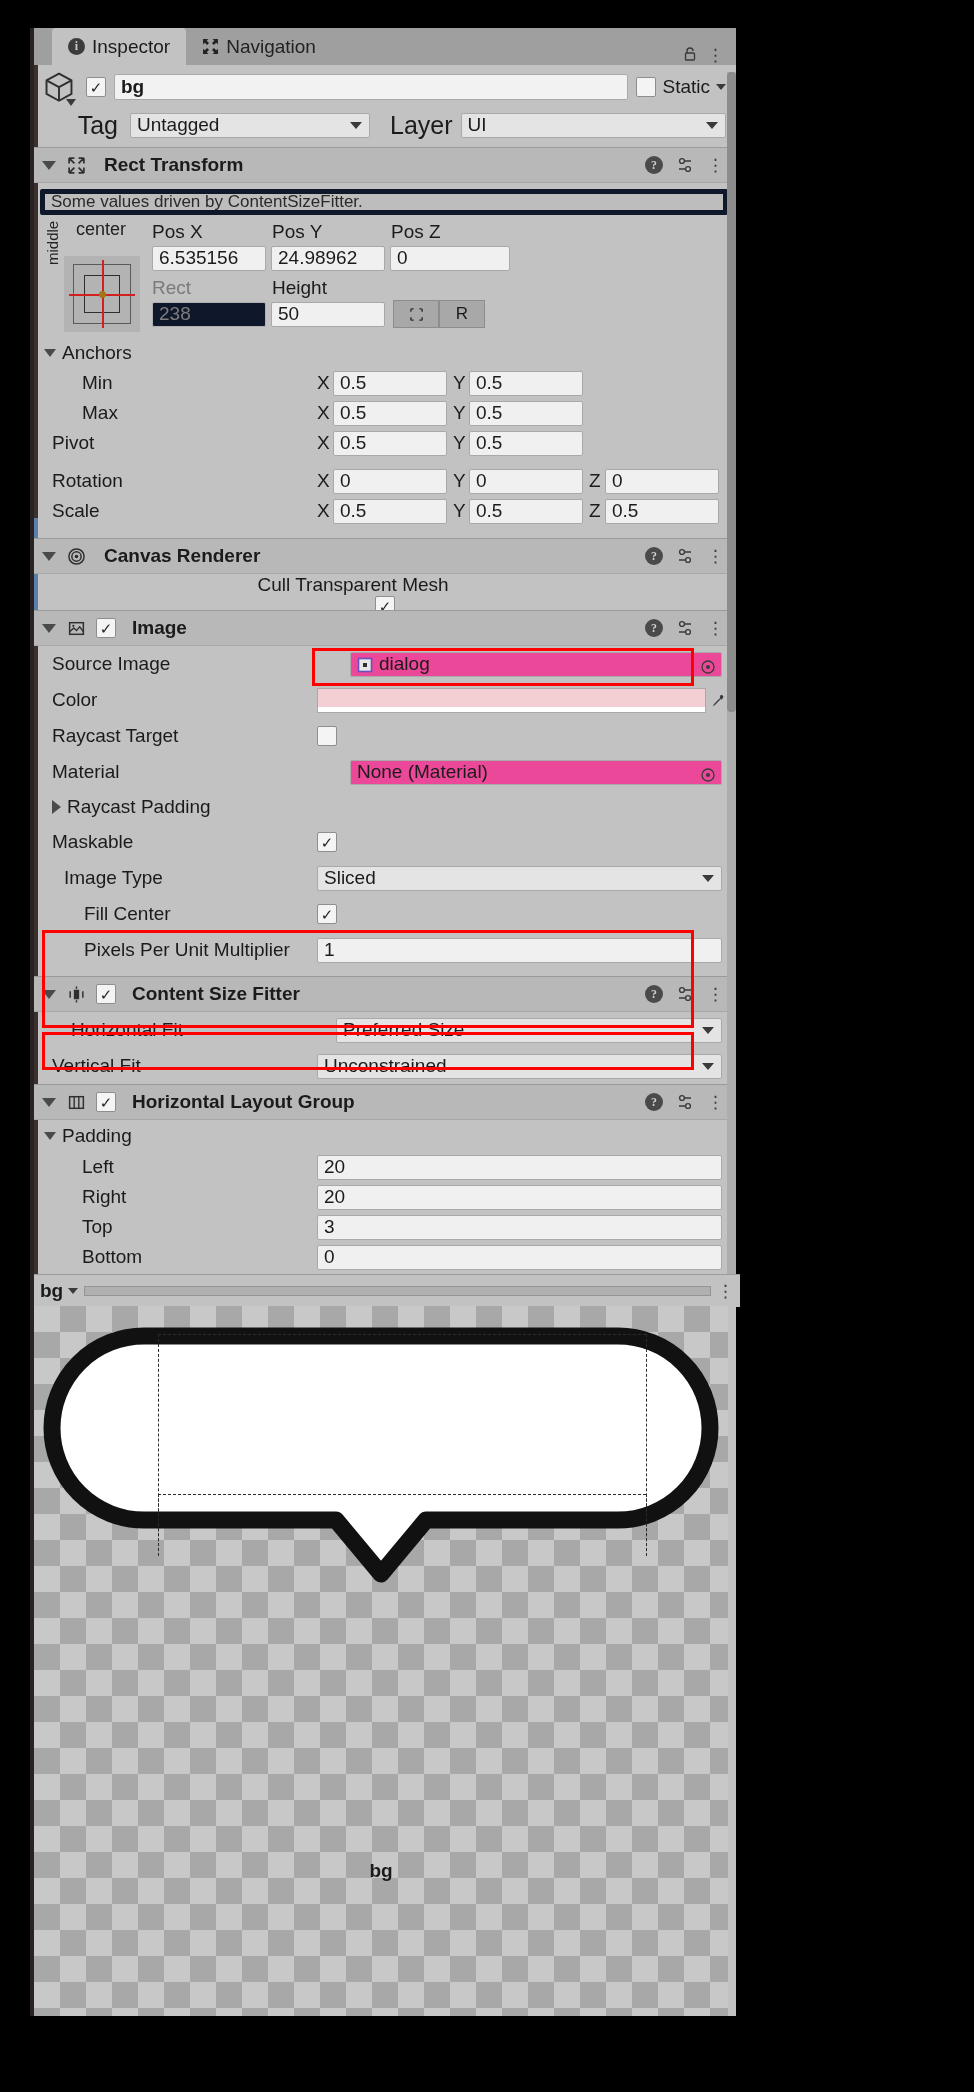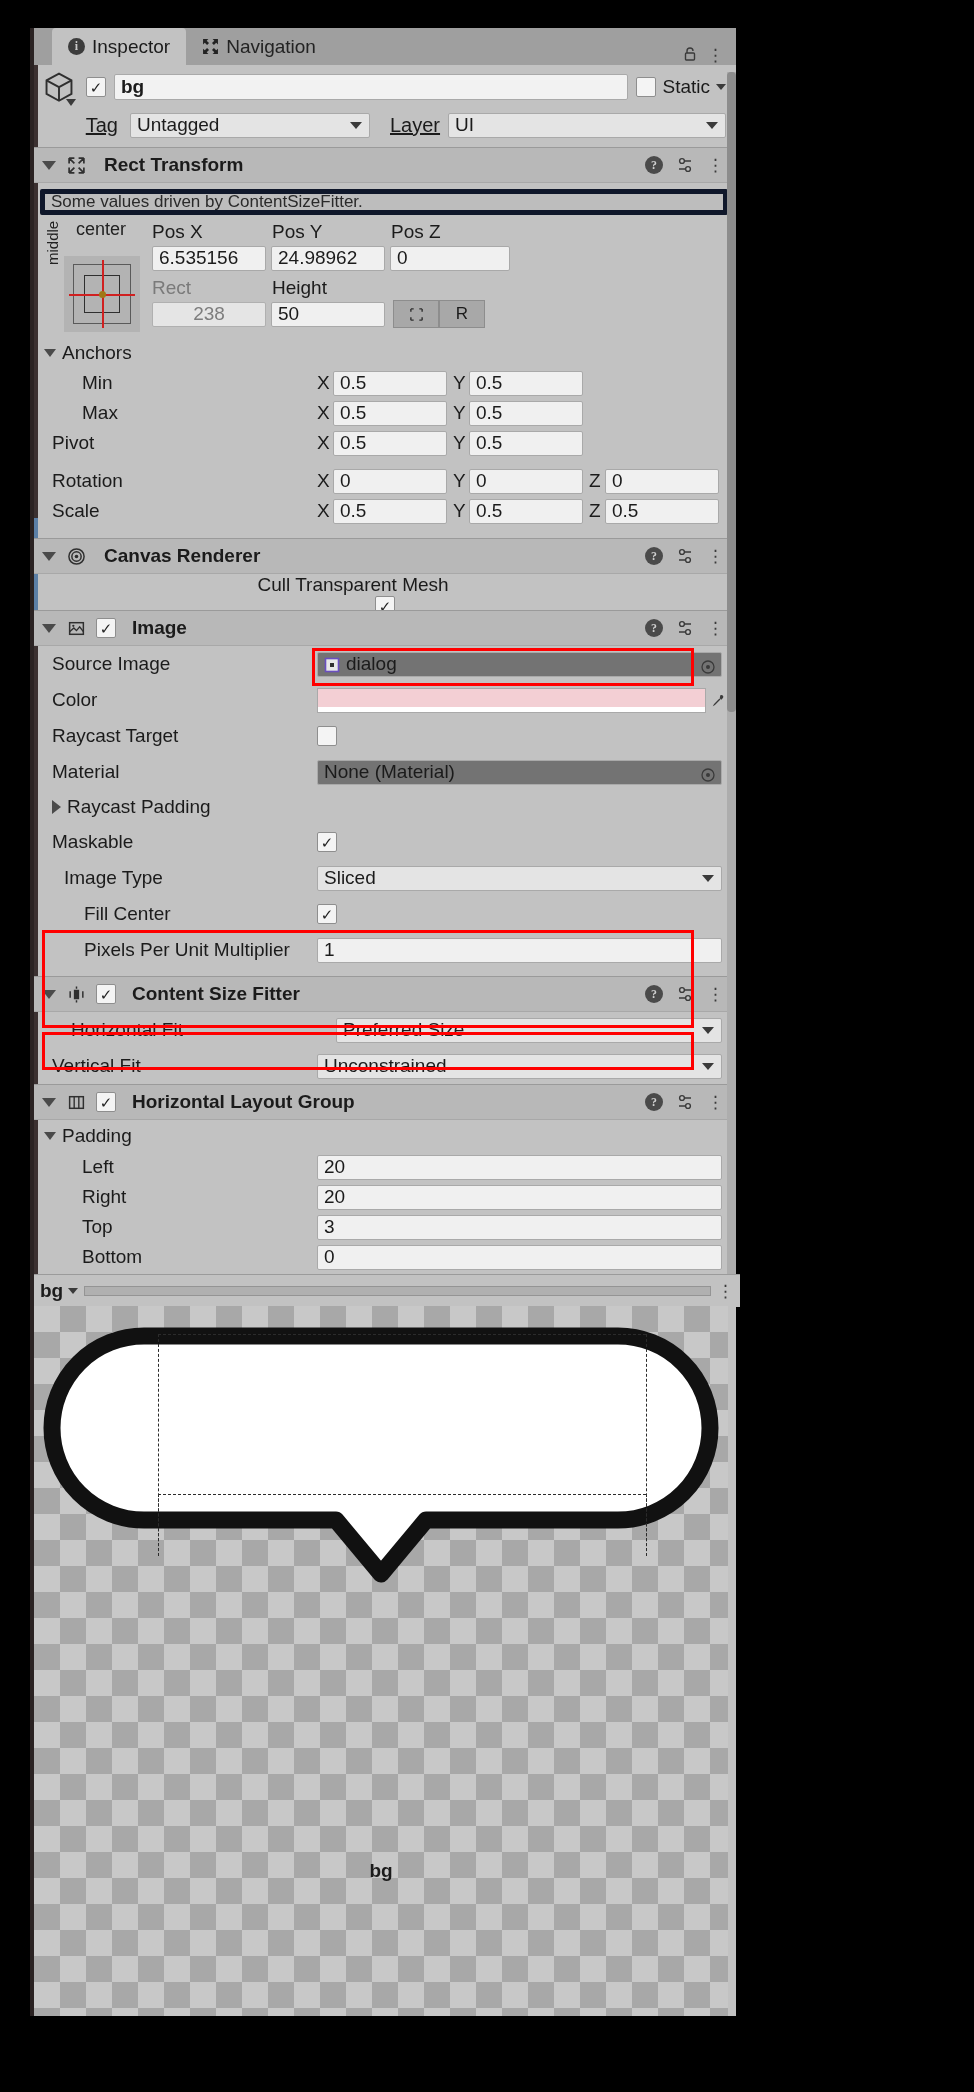--- a/index.html
+++ b/index.html
@@ -53,21 +53,21 @@
   .namefield{
     flex:1;height:26px;background:#f2f2f2;border:1px solid #a9a9a9;border-radius:2px;
     display:flex;align-items:center;padding:0 6px;font-weight:bold;font-size:19px;box-sizing:border-box;
   }
   .staticwrap{display:flex;align-items:center;gap:6px;flex:none;}
   .statictxt{font-size:19px;}
   .caret{width:0;height:0;border-left:5px solid transparent;border-right:5px solid transparent;border-top:6px solid #3a3a3a;display:inline-block;}
 
   
   .taglayer{display:flex;align-items:center;height:32px;padding:0 10px 6px 8px;gap:8px;}
-  .lbl{font-size:20px;white-space:nowrap;text-decoration:underline;}
+  .lbl{font-size:25px;white-space:nowrap;}
   .dd{
     height:25px;background:#e4e4e4;border:1px solid #a9a9a9;border-radius:2px;
     display:flex;align-items:center;padding:0 6px;font-size:19px;box-sizing:border-box;position:relative;
   }
   .dd .ddcaret{position:absolute;right:7px;top:50%;margin-top:-3px;width:0;height:0;border-left:6px solid transparent;border-right:6px solid transparent;border-top:7px solid #3a3a3a;}
 
   
   .comp-header{
     display:flex;align-items:center;height:34px;background:#b8b8b8;
     border-top:1px solid #9a9a9a;border-bottom:1px solid #a8a8a8;padding:0 8px;gap:8px;position:relative;
@@ -82,21 +82,21 @@
 
   .compico{width:20px;height:20px;flex:none;display:flex;align-items:center;justify-content:center;}
 
   
   .row{display:flex;align-items:center;height:30px;padding:0 8px;gap:0;}
   .rowlabel{font-size:19px;white-space:nowrap;}
   .field{
     height:25px;background:#eaeaea;border:1px solid #a9a9a9;border-radius:2px;
     display:flex;align-items:center;padding:0 6px;font-size:19px;box-sizing:border-box;
   }
-  .field.dim{background:#e5e5e5;color:#7d7d7d;border-color:#b0b0b0;justify-content:center;}
+  .field.dim{background:#0f172a;color:#7d7d7d;border-color:#b0b0b0;}
   .field.white{background:#f0f0f0;}
   .axis{width:16px;font-size:19px;text-align:left;flex:none;}
 
   .note{
     margin:6px 8px 4px 6px;height:26px;background:#bdbdbd;border:5px solid #0f172a;border-radius:2px;
     display:flex;align-items:center;padding:0 6px;font-size:17px;color:#2a2a2a;box-sizing:border-box;
   }
 
   
   .rt-grid{display:flex;padding:0 8px;}
@@ -124,22 +124,22 @@
     width:46px;height:28px;background:#a8a8a8;border:1px solid #8d8d8d;
     display:flex;align-items:center;justify-content:center;font-size:17px;box-sizing:border-box;
   }
 
   
   .swatch{height:25px;border:1px solid #a9a9a9;box-sizing:border-box;position:relative;background:#f3cfd4;}
   .swatch .alpha{position:absolute;left:0;right:0;bottom:0;height:5px;background:#ffffff;}
   .eyedrop{width:22px;display:flex;align-items:center;justify-content:center;}
 
   .objfield{
-    height:25px;background:#737373;border:1px solid #a9a9a9;border-radius:2px;
-    display:flex;align-items:center;padding:0 6px;font-size:19px;box-sizing:border-box;gap:5px;position:relative;
+    height:25px;background:#ec4899;border:1px solid #a9a9a9;border-radius:2px;
+    display:flex;align-items:center;padding:0 6px;font-size:19px;box-sizing:border-box;gap:5px;position:relative;margin-left:33px;
   }
   .objfield .selbtn{position:absolute;right:6px;top:50%;margin-top:-7px;width:14px;height:14px;}
   .spriteico{width:17px;height:17px;flex:none;}
 
   
   .redbox{position:absolute;border:3px solid #ff0000;box-sizing:border-box;pointer-events:none;z-index:5;}
 
   
   .previewbar{
     position:absolute;left:34px;top:1274px;width:694px;height:32px;background:#c2c2c2;

